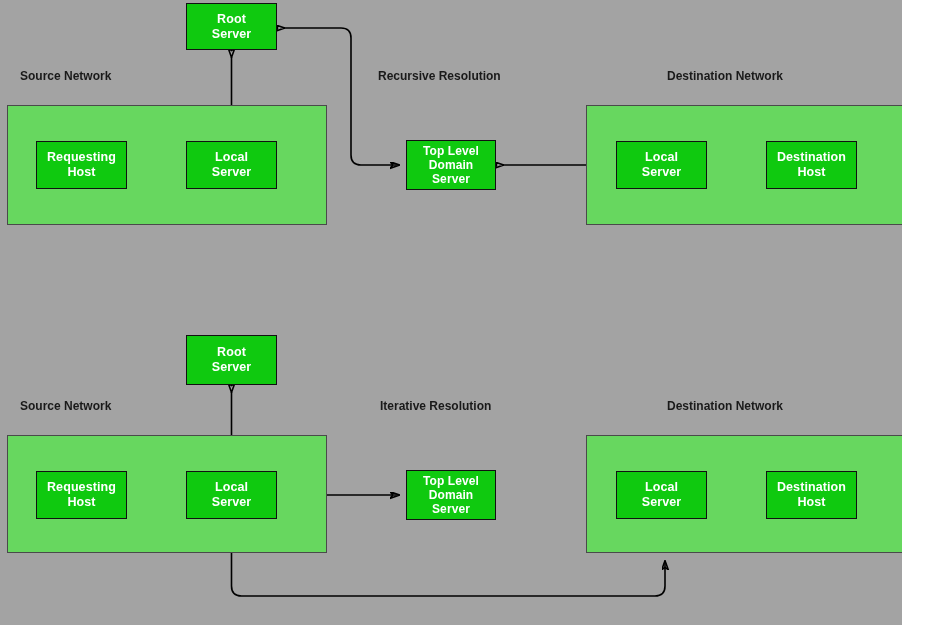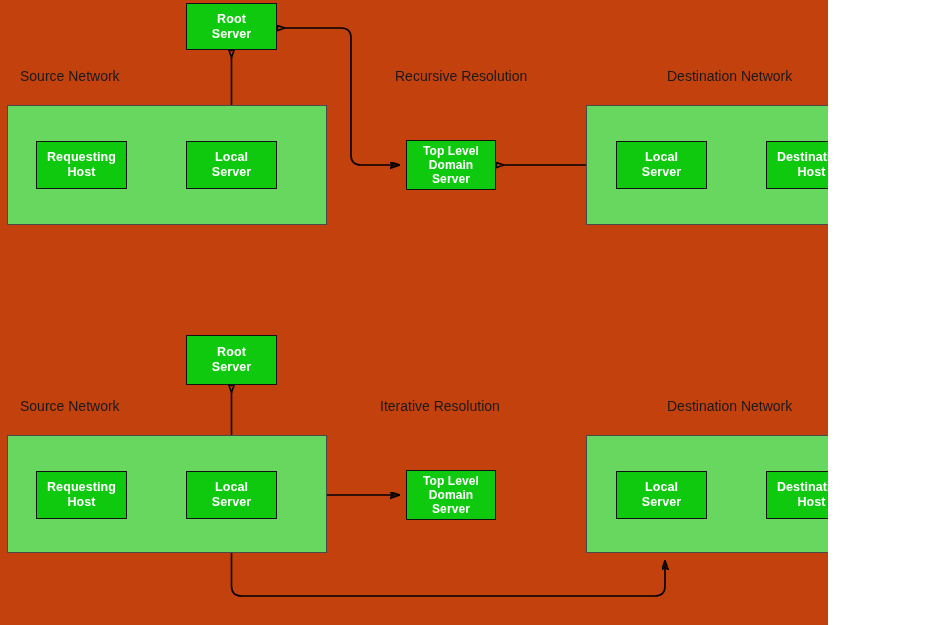--- a/index.html
+++ b/index.html
@@ -7,23 +7,23 @@
     margin: 0;
     padding: 0;
     background: #ffffff;
   }
   body {
     font-family: "Liberation Sans", sans-serif;
     -webkit-font-smoothing: antialiased;
   }
   #canvas {
     position: relative;
-    width: 828px;
+    width: 902px;
     height: 625px;
-    background: #c2410c;
+    background: #a3a3a3;
     overflow: hidden;
   }
   
   #wires {
     position: absolute;
     left: 0;
     top: 0;
     width: 942px;
     height: 625px;
     pointer-events: none;
@@ -55,23 +55,23 @@
     font-size: 12.5px;
     line-height: 15px;
     letter-spacing: 0.1px;
     white-space: pre-line;
     font-family: "Liberation Sans", sans-serif;
   }
   
   .caption {
     position: absolute;
     color: #1a1a1a;
-    font-size: 14px;
+    font-size: 12px;
     line-height: 16px;
-    font-weight: normal;
+    font-weight: bold;
     white-space: nowrap;
     font-family: "Liberation Sans", sans-serif;
   }
 </style>
 </head>
 <body>
 
 <div id="canvas">
 
   <svg id="wires" viewBox="0 0 942 625" width="942" height="625">
@@ -96,21 +96,21 @@
     <line x1="284" y1="495" x2="399" y2="495" marker-start="url(#ah)" marker-end="url(#ah)"></line>
 
     <path d="M 231.5 527 L 231.5 586 Q 231.5 596 241.5 596 L 655 596 Q 665 596 665 586 L 665 561" marker-start="url(#ah)" marker-end="url(#ah)"></path>
   </svg>
 
   <div class="node" style="left:186px; top:3px; width:91px; height:47px;">Root
 Server</div>
 
   <div class="caption" style="left:20px; top:68px;">Source Network</div>
 
-  <div class="caption" style="left:395px; top:68px;">Recursive Resolution</div>
+  <div class="caption" style="left:378px; top:68px;">Recursive Resolution</div>
 
   <div class="caption" style="left:667px; top:68px;">Destination Network</div>
 
   <div class="network" style="left:7px; top:105px; width:320px; height:120px;"></div>
 
   <div class="network" style="left:586px; top:105px; width:320px; height:120px;"></div>
 
   <div class="node" style="left:36px; top:141px; width:91px; height:48px;">Requesting
 Host</div>
 

